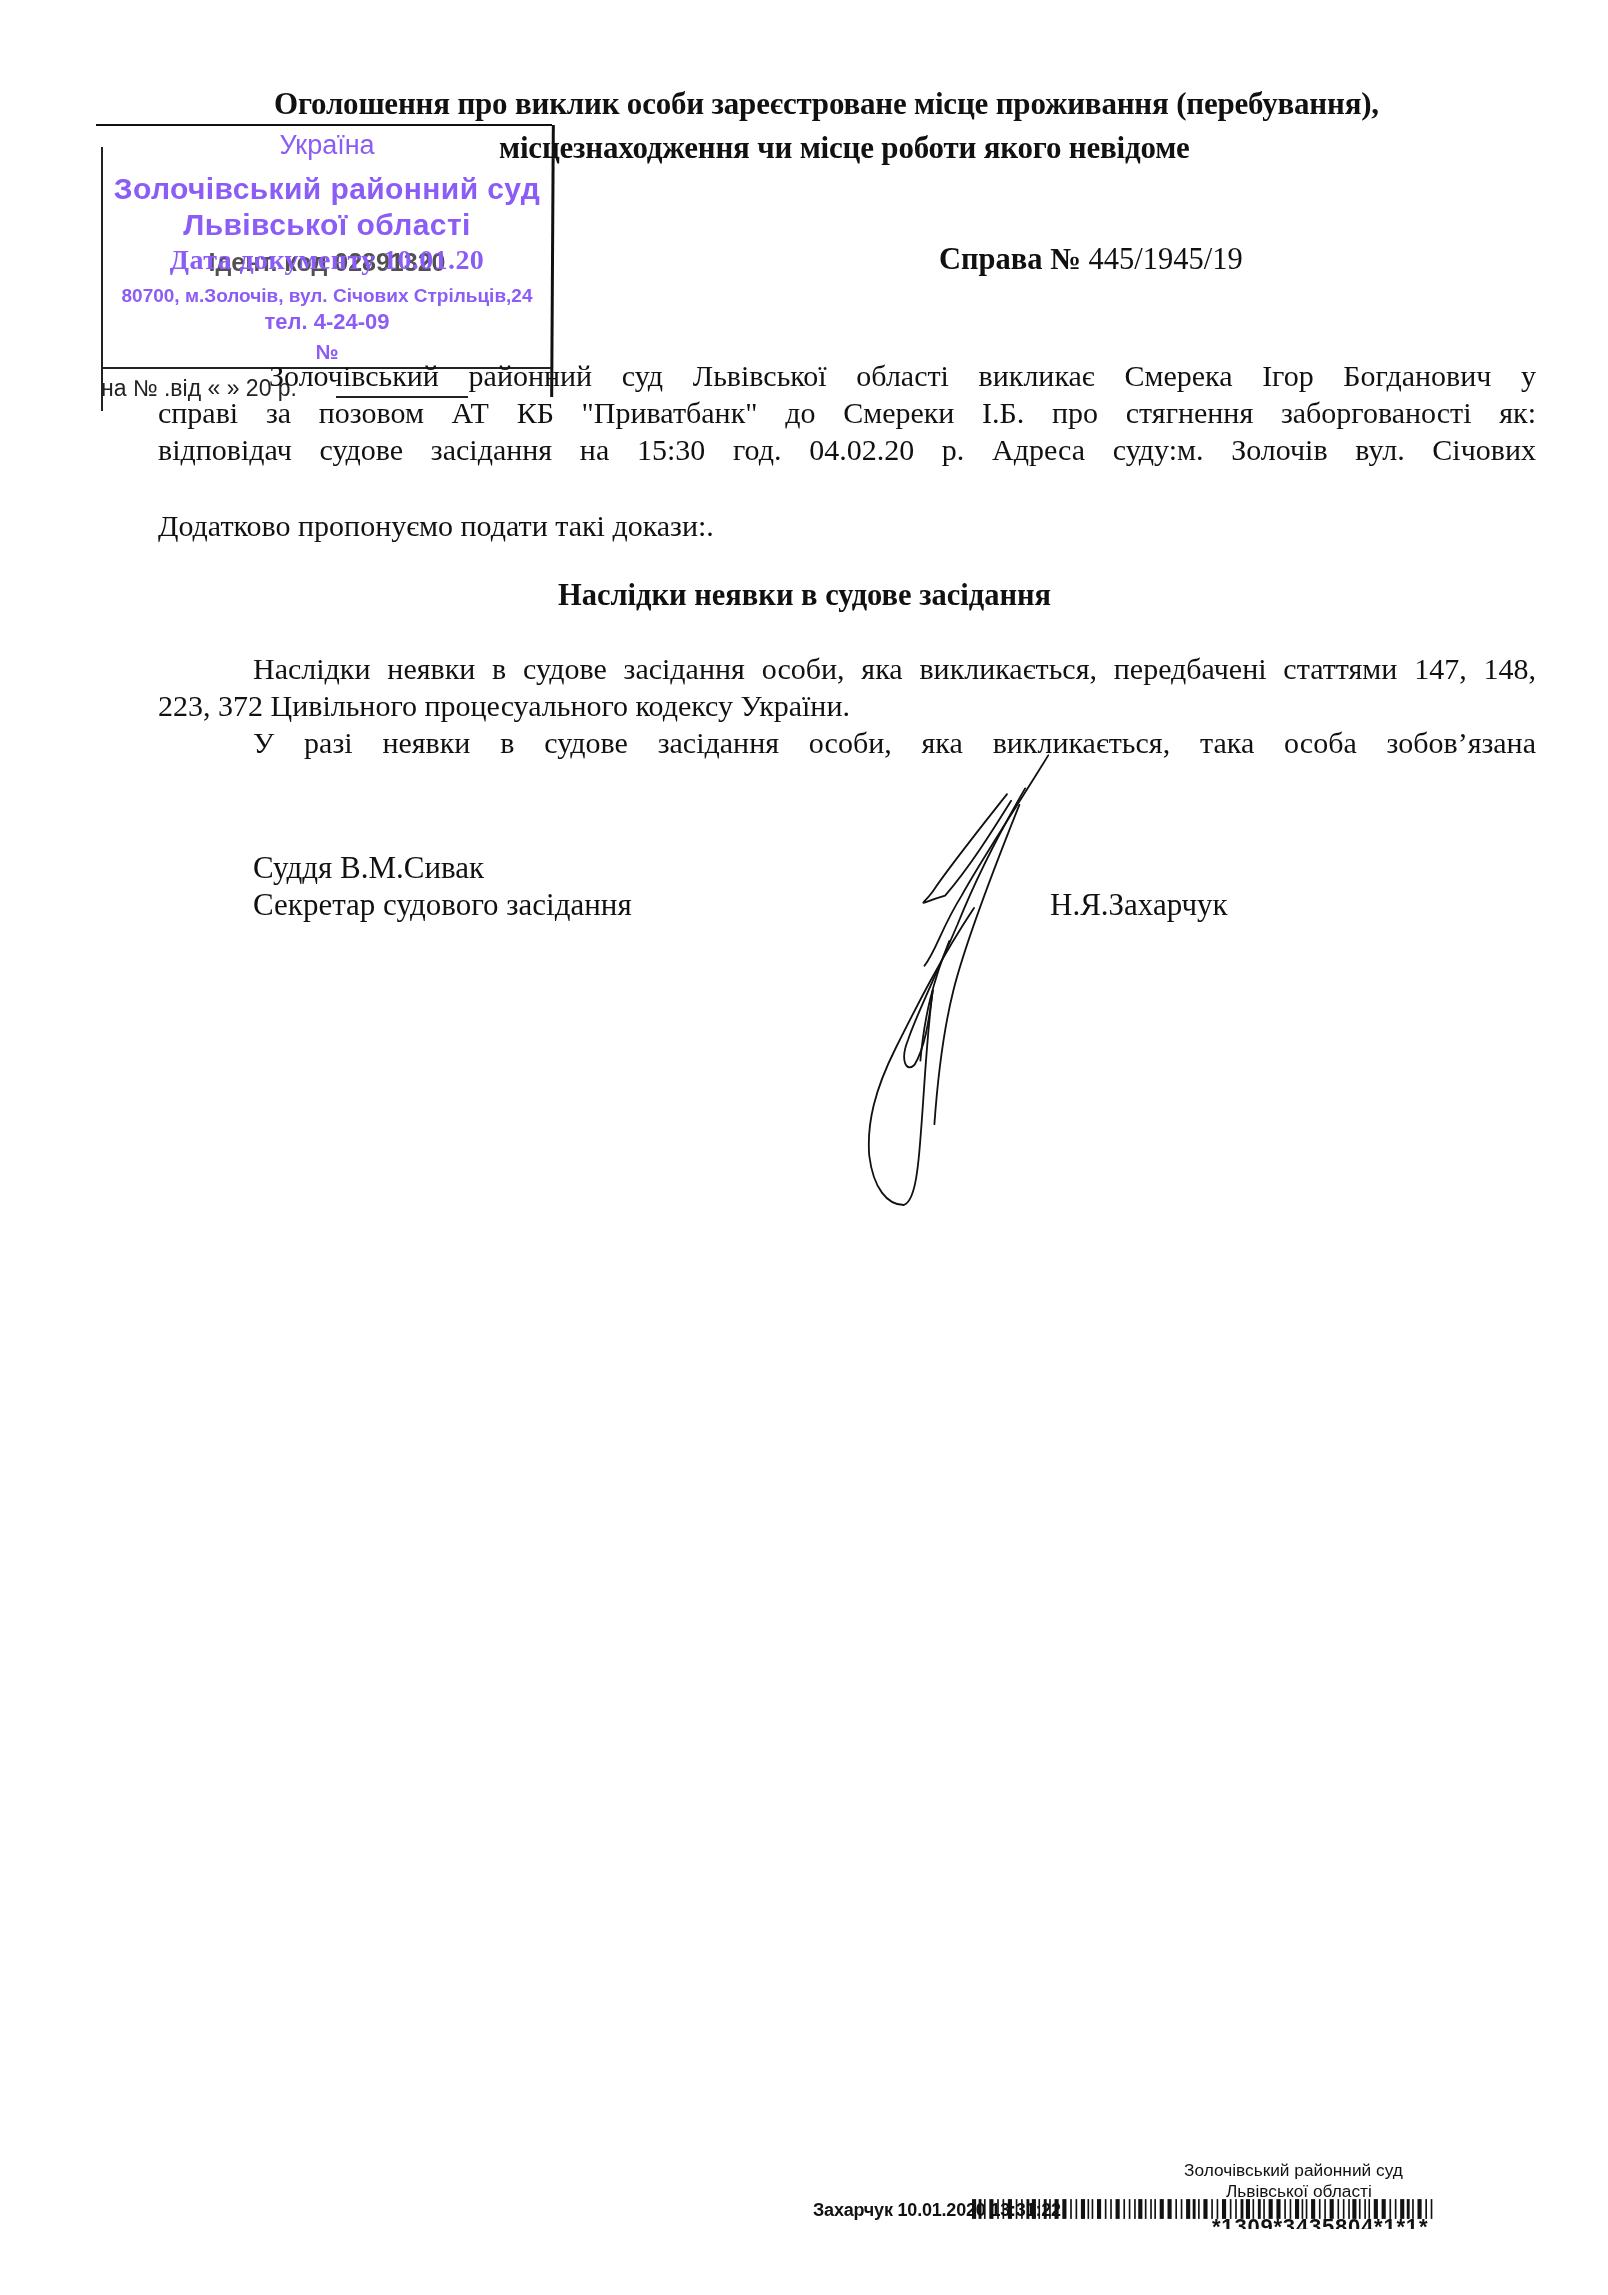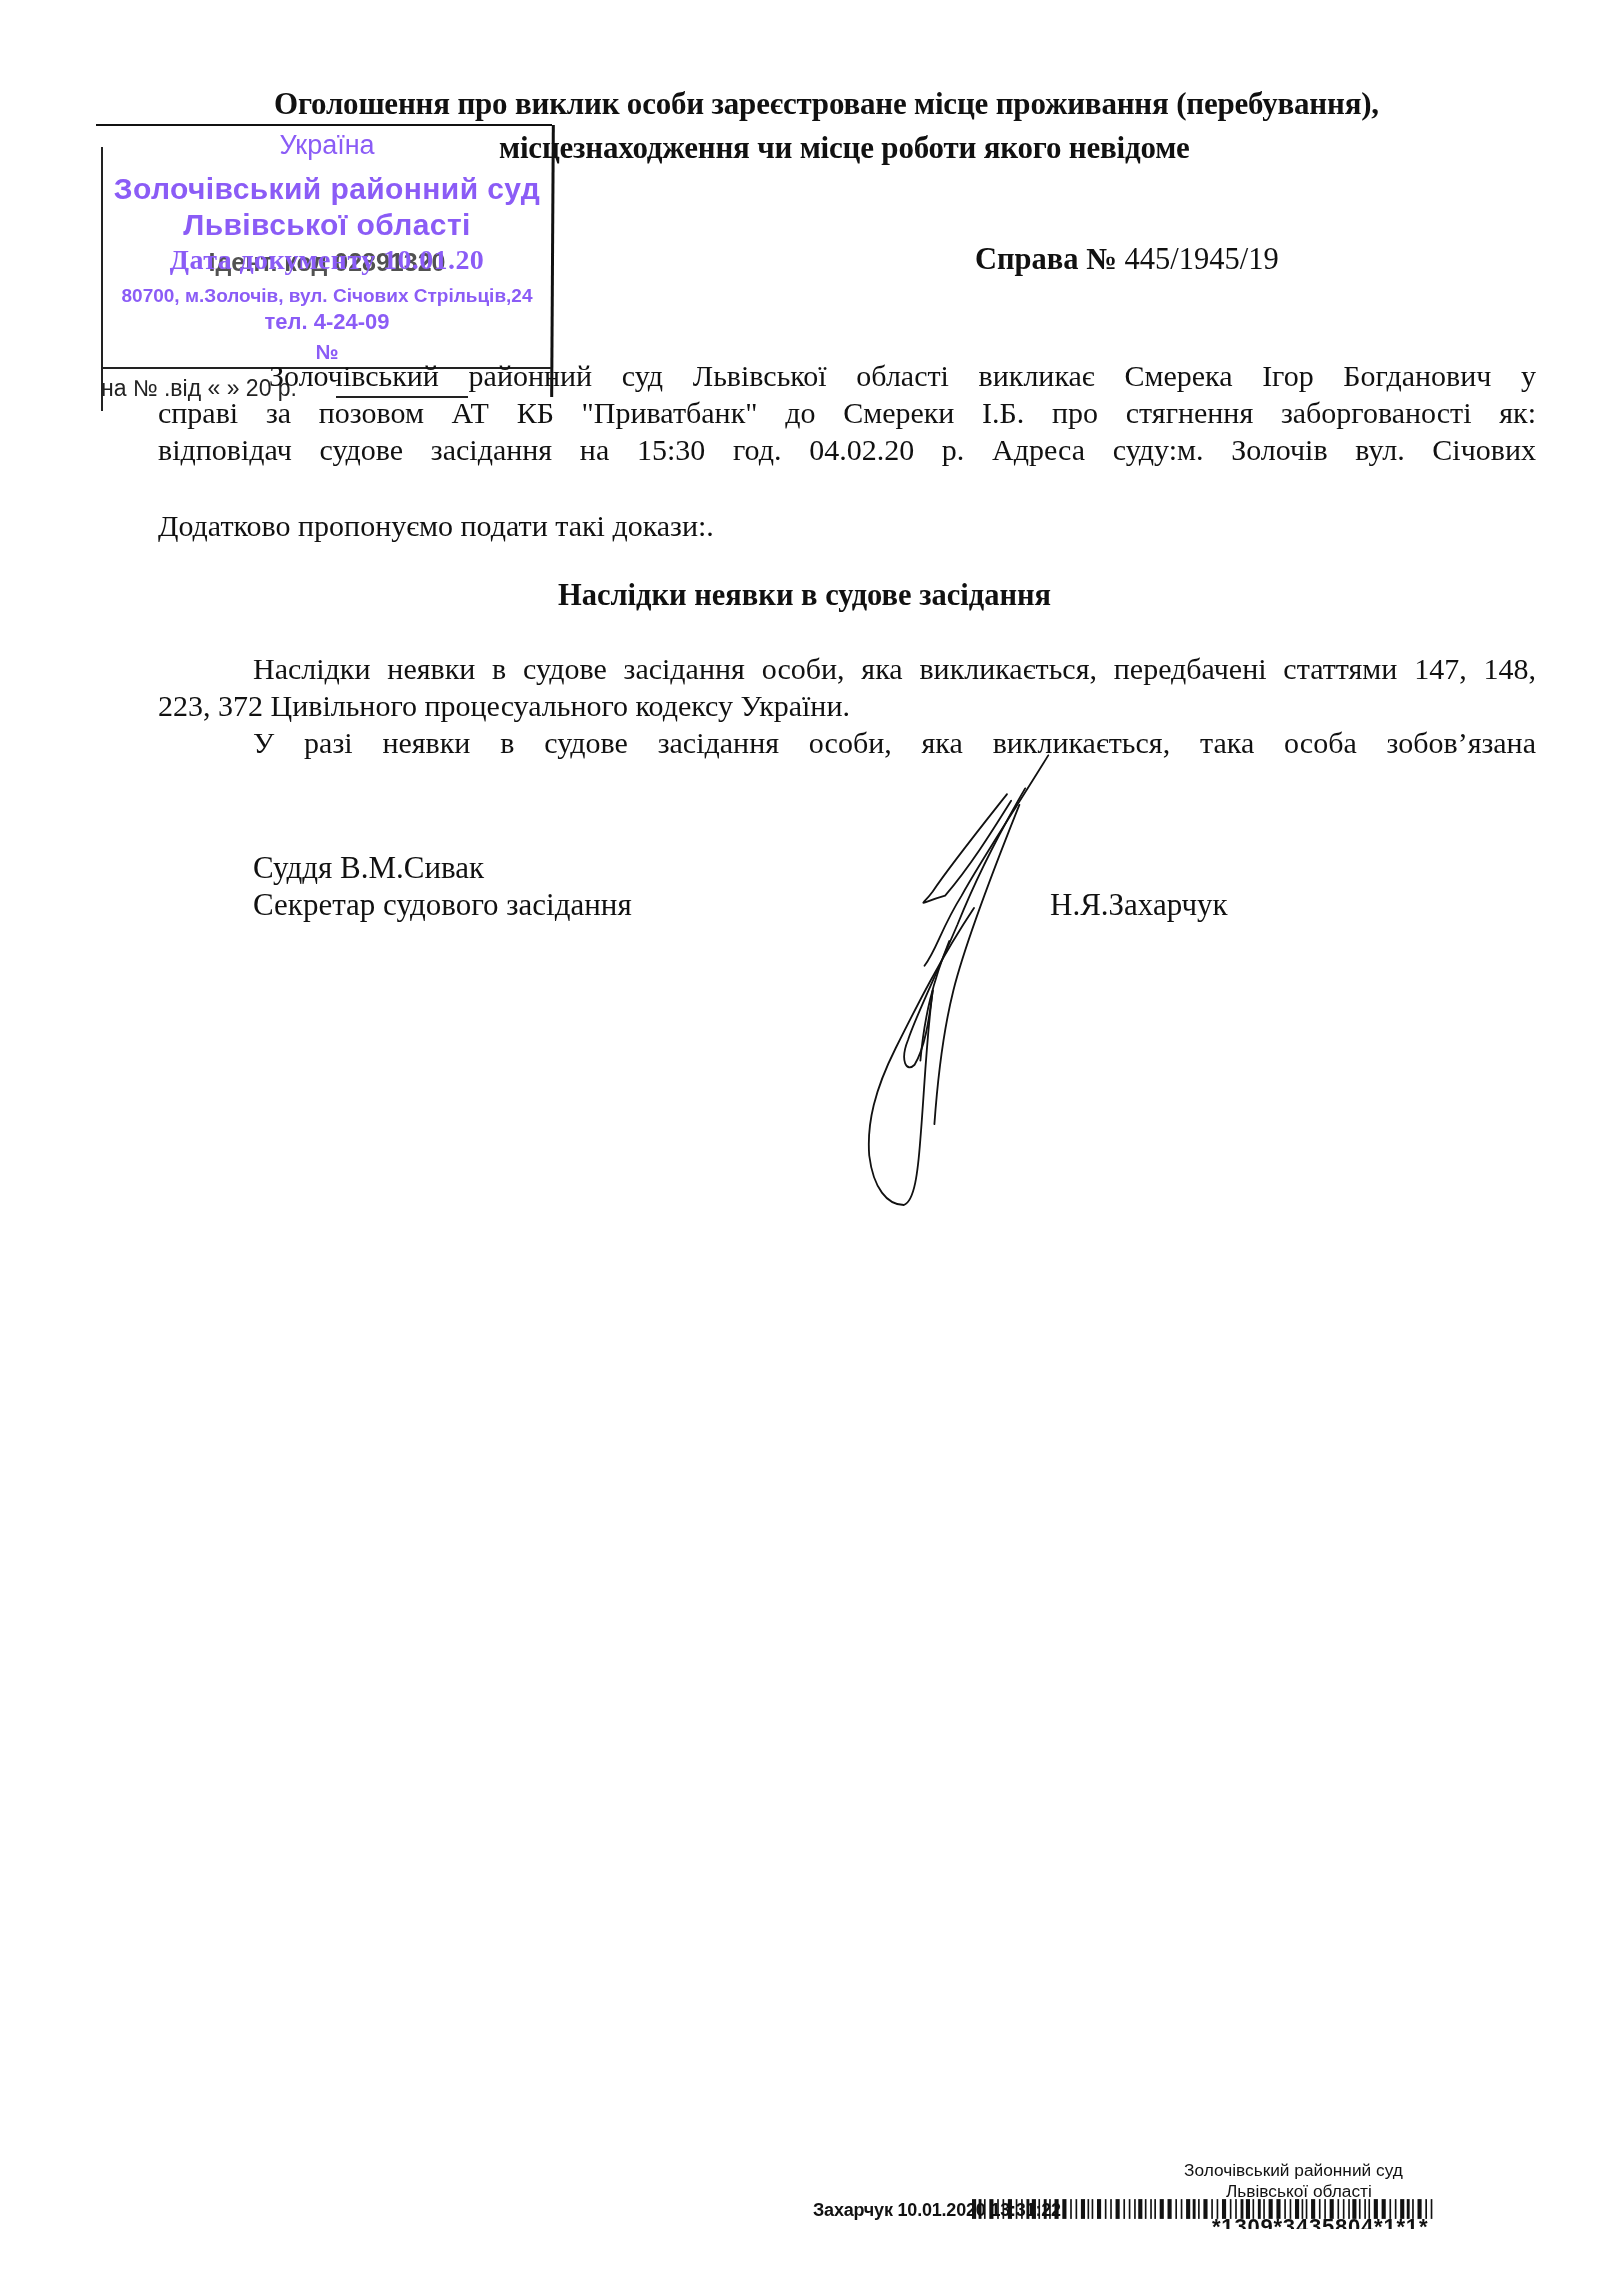--- a/index.html
+++ b/index.html
@@ -5,21 +5,21 @@
   html, body { margin:0; padding:0; background:#ffffff; }
   body { width:1609px; height:2295px; position:relative; overflow:hidden; color:#111; }
   .serif { font-family: "Liberation Serif", "DejaVu Serif", serif; }
   .abs { position:absolute; white-space:nowrap; }
 
   
   #title1 { left:274px; top:86px; font-size:31px; font-weight:bold; letter-spacing:-0.2px; }
   #title2 { left:499px; top:130px; font-size:31px; font-weight:bold; letter-spacing:-0.2px; }
 
   
-  #case { left:939px; top:242px; font-size:30.5px;margin-left:36px; }
+  #case { left:939px; top:242px; font-size:30.5px; }
   #case .lbl { font-weight:bold; }
 
   
   #stamp { position:absolute; left:101px; top:132px; width:452px; height:272px; }
   #stamp .frame-top { position:absolute; left:-5px; top:-8.3px; width:456px; height:2.5px; background:#111; }
   #stamp .frame-left { position:absolute; left:0; top:15px; width:1.7px; height:264px; background:#222; }
   #stamp .frame-right { position:absolute; left:450px; top:-6.6px; width:2.5px; height:272px; background:#111; transform:rotate(0.35deg); }
   #stamp .line { position:absolute; left:0; width:452px; text-align:center; font-family:"Liberation Sans","DejaVu Sans",sans-serif; font-weight:bold; color:#8b5cf6; }
   #stamp .country { top:-2.5px; font-size:27px; font-weight:normal; }
   #stamp .court1 { top:40px; font-size:30px; letter-spacing:0.4px; }

